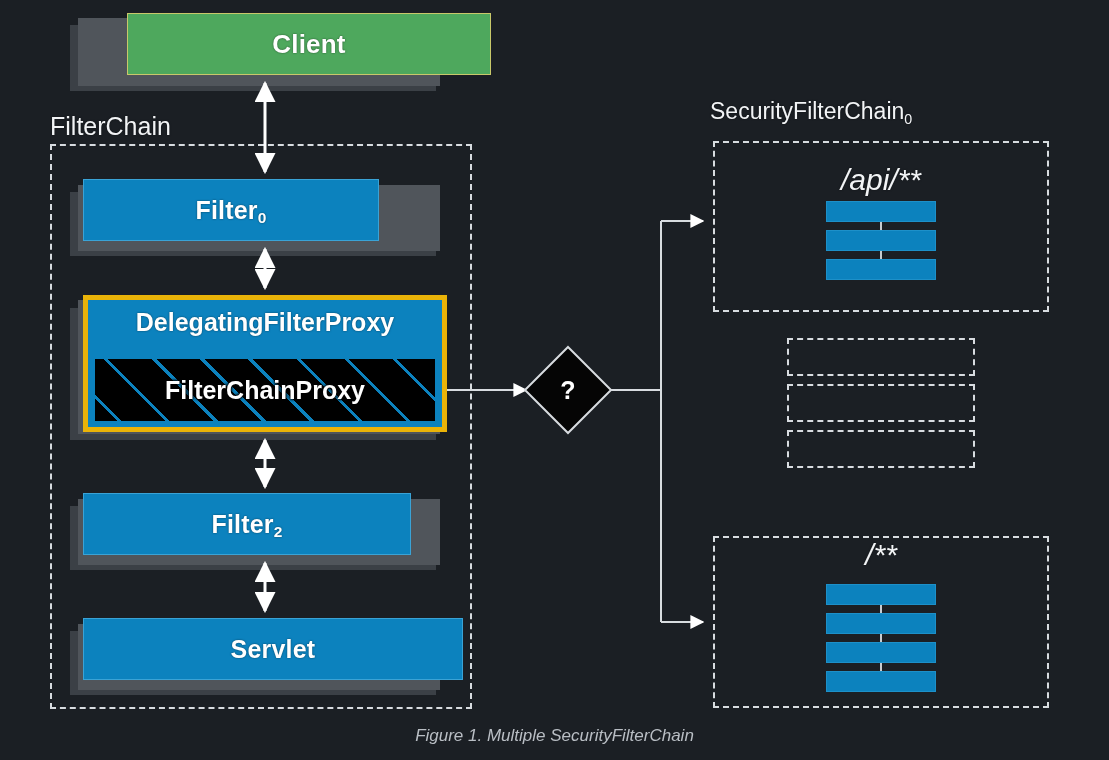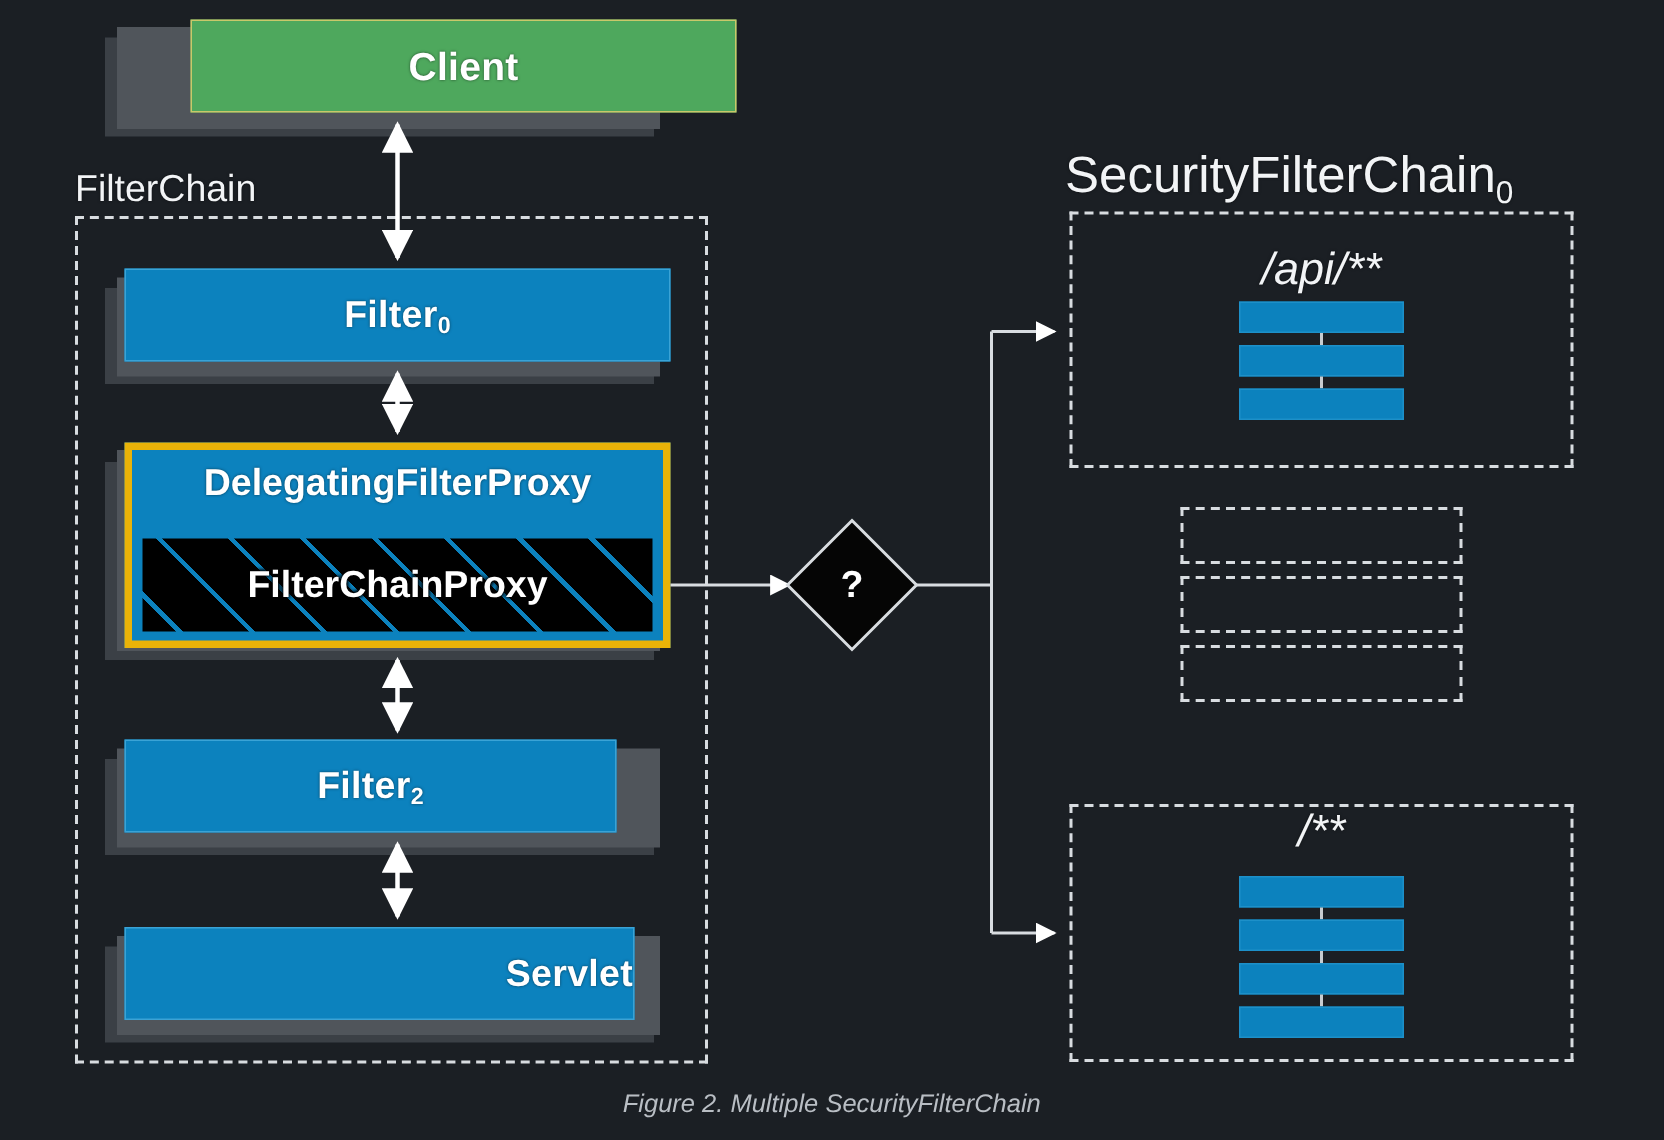--- a/index.html
+++ b/index.html
@@ -116,21 +116,21 @@
   
   .label {
     position: absolute;
     color: #f2f4f6;
     font-weight: normal;
     text-shadow: 0 0 2px rgba(0,0,0,0.5);
     white-space: nowrap;
     z-index: 4;
   }
   .label-filterchain { font-size: 25px; }
-  .label-sfc { font-size: 34px; }
+  .label-sfc { font-size: 23px; }
   .label-pattern {
     position: absolute;
     color: #f2f4f6;
     font-size: 30px;
     font-style: italic;
     font-weight: normal;
     white-space: nowrap;
     text-shadow: 0 0 2px rgba(0,0,0,0.5);
     z-index: 4;
   }
@@ -195,42 +195,42 @@
     <span>Client</span>
   </div>
 
   <div class="label label-filterchain" style="left:50px; top:112px;">
     <span>FilterChain</span>
   </div>
   <div class="dashed-box" style="left:50px; top:144px; width:422px; height:565px;"></div>
 
   <div class="shadow deep" style="left:70px; top:192px; width:366px; height:64px;"></div>
   <div class="shadow" style="left:78px; top:185px; width:362px; height:66px;"></div>
-  <div class="node box-blue" style="left:83px; top:179px; width:364px; height:62px;">
+  <div class="node box-blue" style="left:83px; top:179px; width:296px; height:62px;">
     <span><span>Filter</span><sub>0</sub></span>
   </div>
 
   <div class="shadow deep" style="left:70px; top:308px; width:366px; height:132px;"></div>
   <div class="shadow" style="left:78px; top:300px; width:362px; height:134px;"></div>
   <div class="dfp" style="left:83px; top:295px; width:364px; height:137px;">
     <div class="dfp-title">DelegatingFilterProxy</div>
     <div class="fcp">
       <span>FilterChainProxy</span>
     </div>
   </div>
 
   <div class="shadow deep" style="left:70px; top:506px; width:366px; height:64px;"></div>
   <div class="shadow" style="left:78px; top:499px; width:362px; height:66px;"></div>
   <div class="node box-blue" style="left:83px; top:493px; width:328px; height:62px;">
     <span><span>Filter</span><sub>2</sub></span>
   </div>
 
   <div class="shadow deep" style="left:70px; top:631px; width:366px; height:64px;"></div>
   <div class="shadow" style="left:78px; top:624px; width:362px; height:66px;"></div>
-  <div class="node box-blue" style="left:83px; top:618px; width:340px; height:62px;justify-content:flex-end;">
+  <div class="node box-blue" style="left:83px; top:618px; width:380px; height:62px;">
     <span>Servlet</span>
   </div>
 
   <div class="label label-sfc" style="left:710px; top:98px;">
     <span>SecurityFilterChain</span><sub>0</sub>
   </div>
   <div class="dashed-box" style="left:713px; top:141px; width:336px; height:171px;"></div>
   <div class="label-pattern" style="left:713px; top:163px; width:336px; text-align:center;">
     <span>/api/**</span>
   </div>
@@ -287,16 +287,16 @@
       <line x1="661" y1="221" x2="703" y2="221" marker-end="url(#arrowF)"></line>
 
       <line x1="661" y1="622" x2="703" y2="622" marker-end="url(#arrowF)"></line>
     </g>
 
     <polygon points="568,347 611,390 568,433 525,390" fill="#050505" stroke="#d8dce0" stroke-width="2"></polygon>
     <text id="decision-label" x="568" y="390" fill="#ffffff" font-family="Liberation Sans, sans-serif" font-size="25" font-weight="bold" text-anchor="middle" dominant-baseline="central">?</text>
   </svg>
 
   <div class="caption" style="top:726px;">
-    <span>Figure 2. Multiple SecurityFilterChain</span>
+    <span>Figure 1. Multiple SecurityFilterChain</span>
   </div>
 
 </div>
 
 </body></html>

